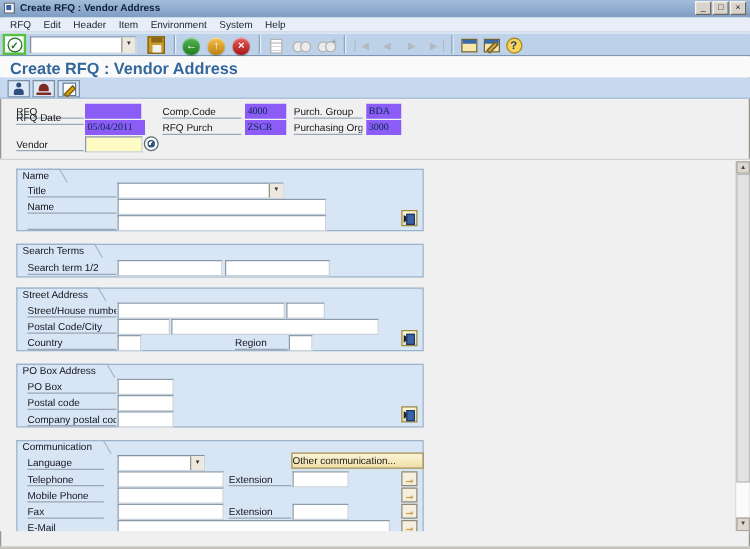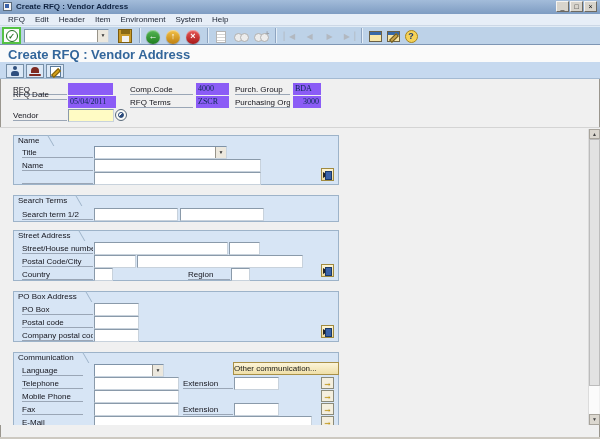--- a/index.html
+++ b/index.html
@@ -210,24 +210,24 @@
 
   <span class="lbl" style="left:13px;top:84px;width:54px;">RFQ</span>
   <span class="dsp" style="left:68px;top:83px;width:45px;"></span>
   <span class="lbl" style="left:130px;top:84px;width:63px;">Comp.Code</span>
   <span class="dsp" style="left:196px;top:83px;width:33px;">4000</span>
   <span class="lbl" style="left:235px;top:84px;width:55px;">Purch. Group</span>
   <span class="dsp" style="left:293px;top:83px;width:28px;">BDA</span>
 
   <span class="lbl" style="left:13px;top:89px;width:54px;">RFQ Date</span>
   <span class="dsp" style="left:68px;top:96px;width:48px;">05/04/2011</span>
-  <span class="lbl" style="left:130px;top:97px;width:63px;">RFQ Terms</span>
+  <span class="lbl" style="left:130px;top:97px;width:63px;">RFQ Purch</span>
   <span class="dsp" style="left:196px;top:96px;width:33px;">ZSCR</span>
   <span class="lbl" style="left:235px;top:97px;width:55px;">Purchasing Org.</span>
-  <span class="dsp" style="left:293px;top:96px;width:28px;text-align:right;">3000</span>
+  <span class="dsp" style="left:293px;top:96px;width:28px;">3000</span>
 
   <span class="lbl" style="left:13px;top:110px;width:54px;">Vendor</span>
   <input class="inp yellow" style="left: 68px; top: 109px; width: 46px;">
   <div class="f4">
       <span></span>
     </div>
 
   <div class="formarea">
 
     <div class="panel" style="top:7px;height:50px;">

